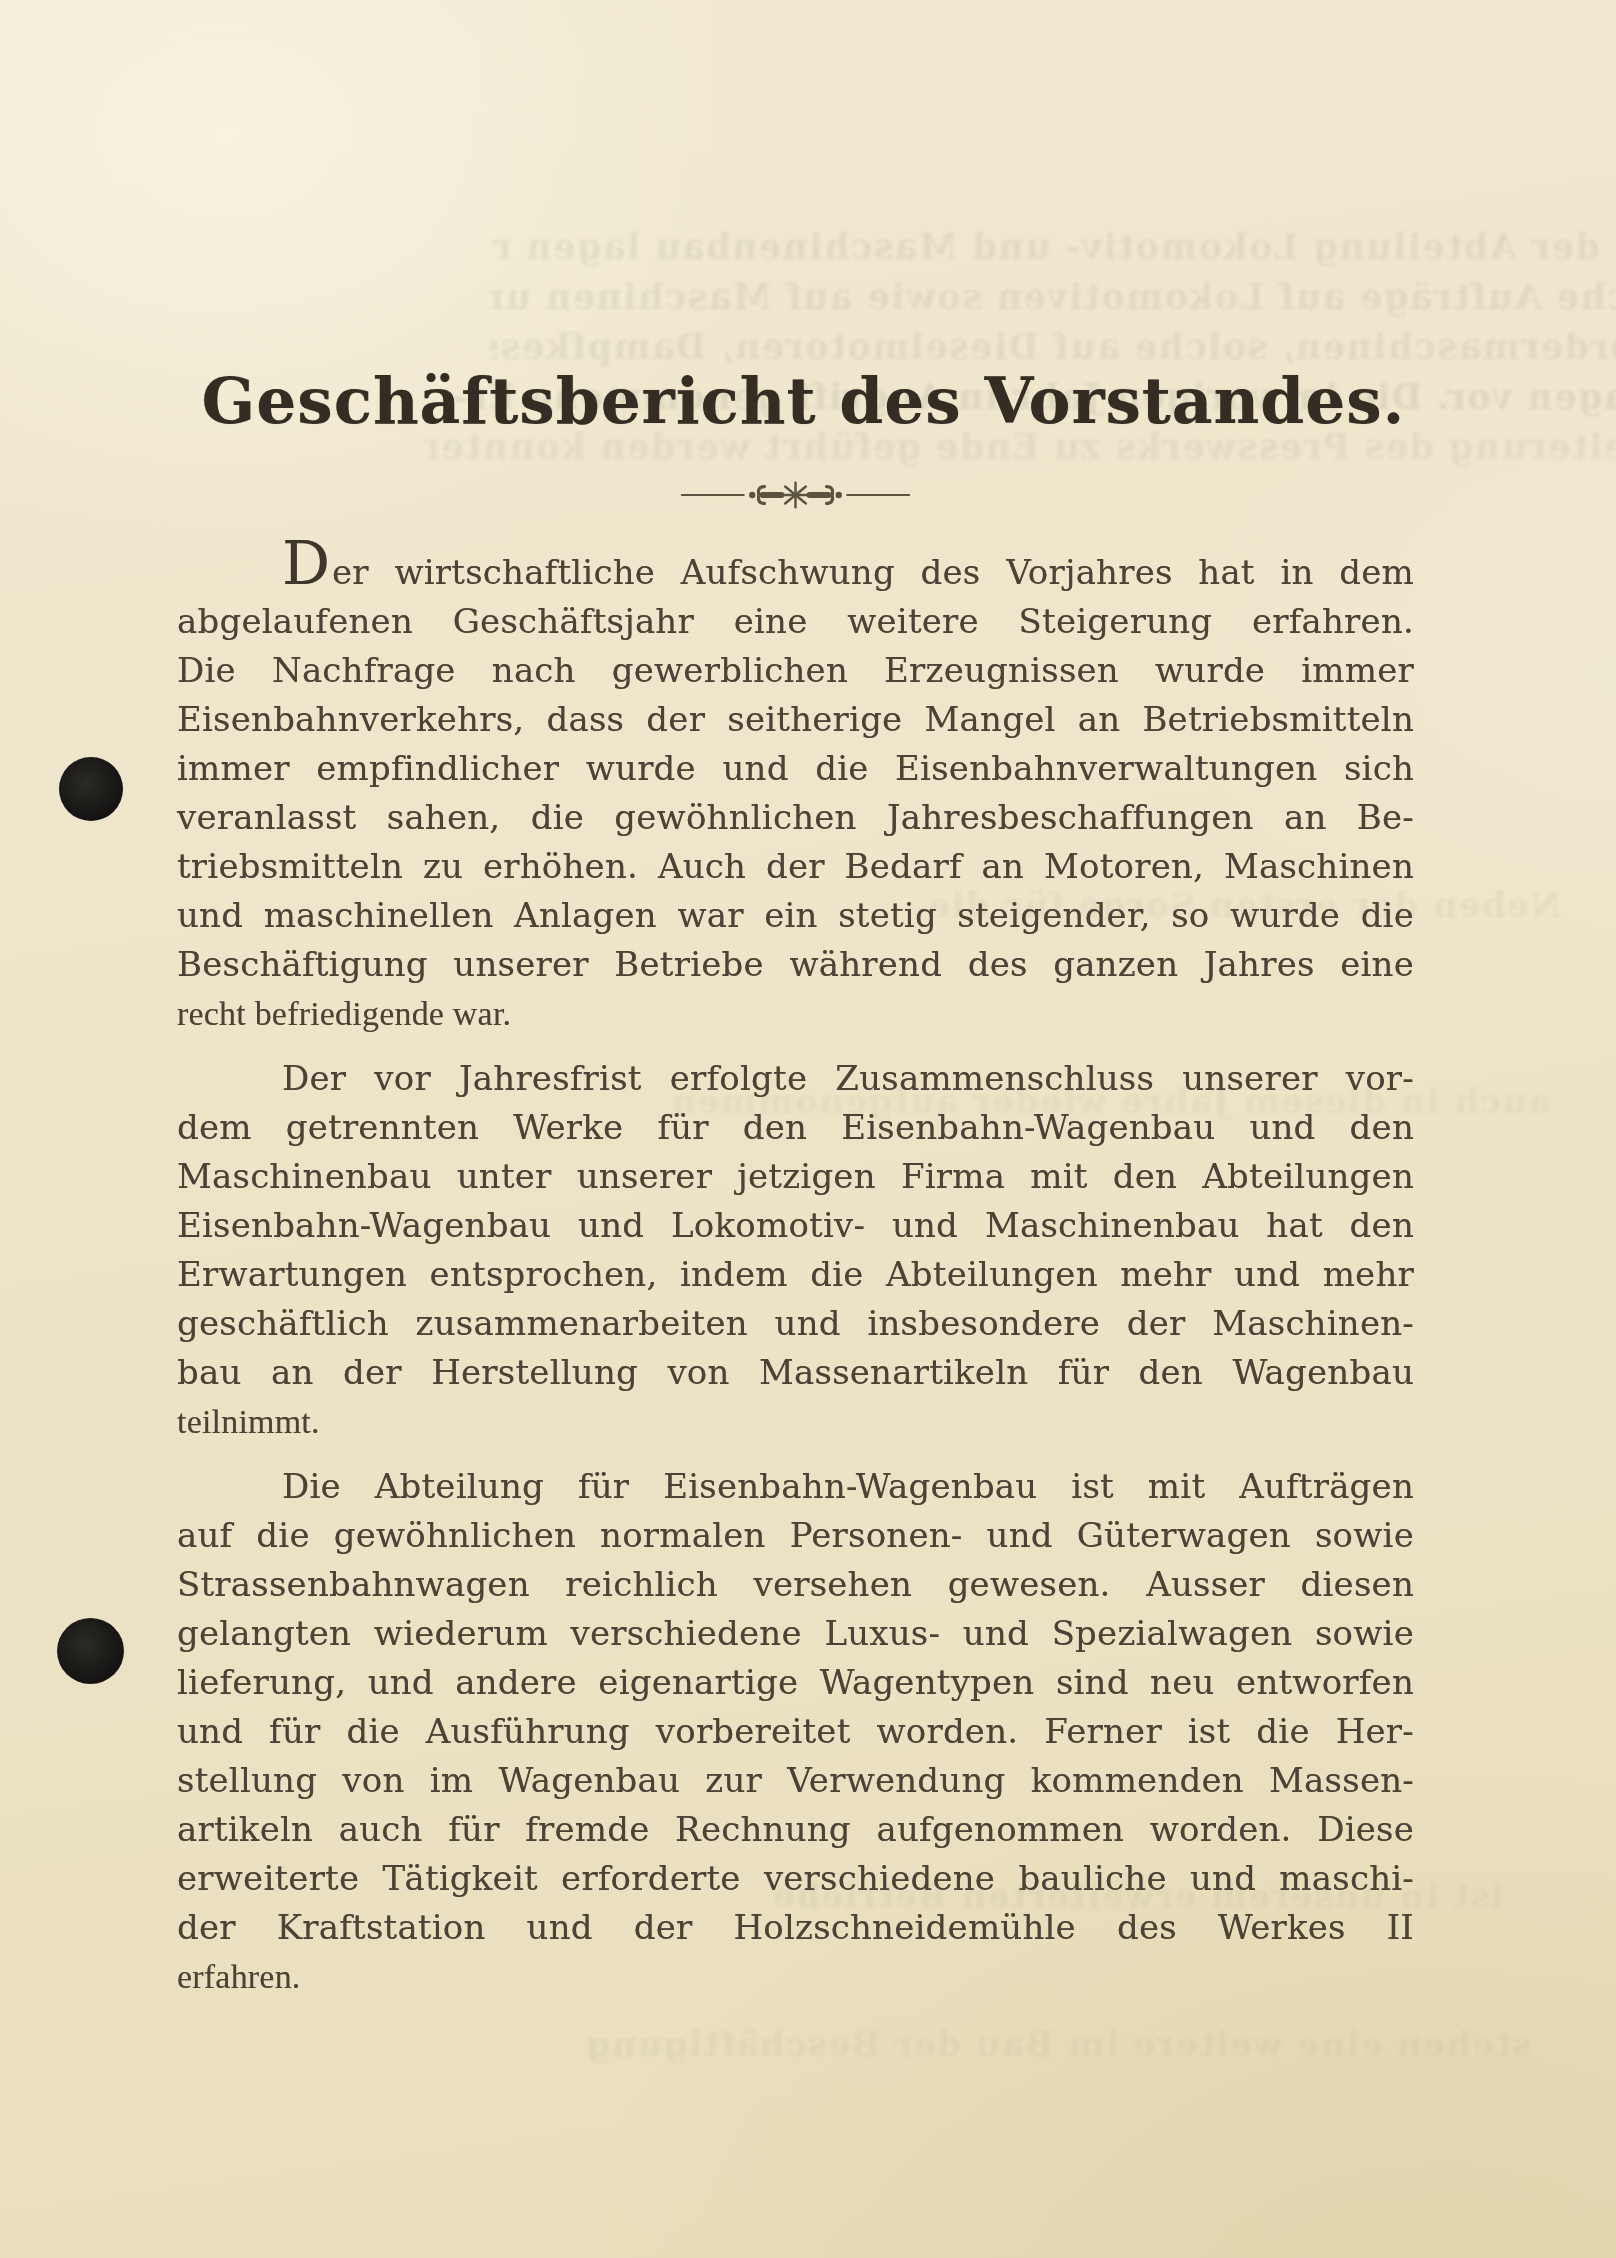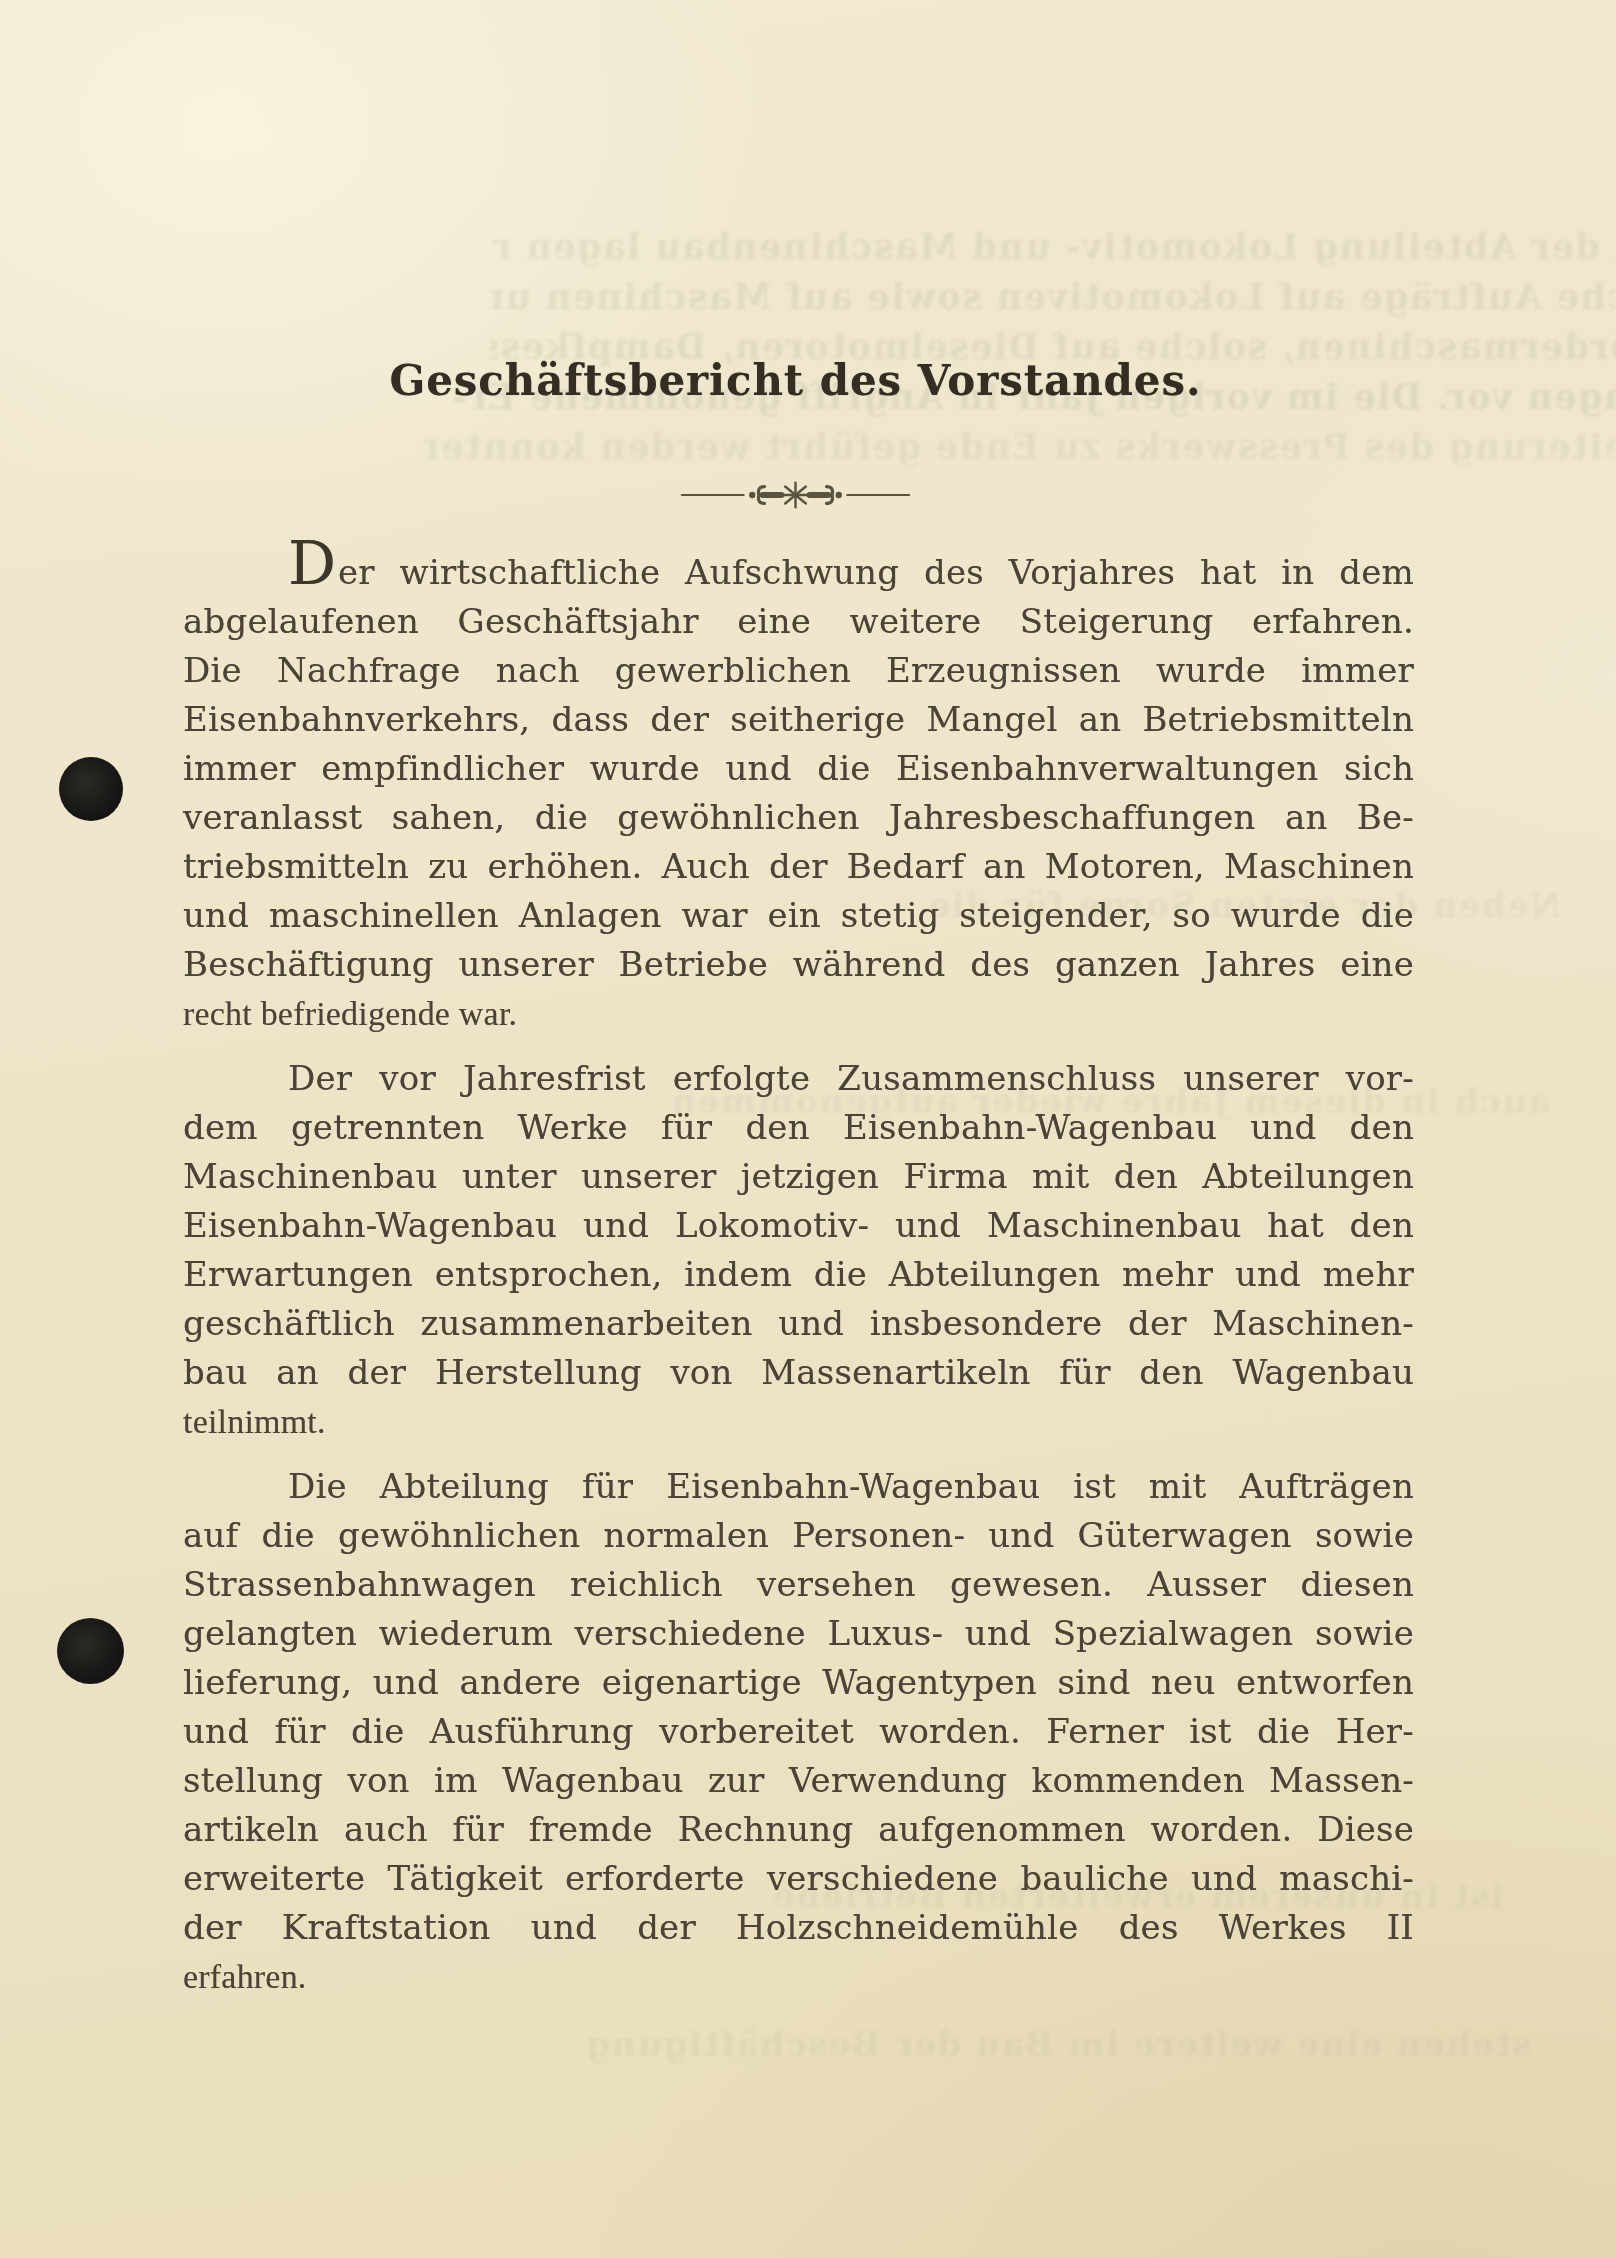--- a/index.html
+++ b/index.html
@@ -51,40 +51,40 @@
   .hole::after {
     content: ""; position: absolute; left: 10%; bottom: -3.8px;
     width: 64%; height: 32%; border-radius: 50%;
     background: #d6d8d1; filter: blur(2.4px); z-index: -1;
   }
   .hole1 { left: 59px; top: 757px;  width: 64px; height: 64px; }
   .hole2 { left: 57px; top: 1618px; width: 67px; height: 66px; }
 
   
   .title {
-    position: absolute; top: 356px; left: 177px; width: 1237px; margin: 0;
+    position: absolute; top: 356px; left: 177px; width: 1237px; margin: 8px;
     text-align: center;
-    font-size: 42px; font-weight: 700; letter-spacing: 0.9px;
+    font-size: 63px; font-weight: 700; letter-spacing: 0.9px;
     color: #332d24;
     text-shadow: 0 0 0.9px rgba(51,45,36,0.35);
   }
   .ornament {
     position: absolute; top: 476px; left: 177px; width: 1237px;
     display: flex; justify-content: center;
   }
 
   
   .body-text {
     position: absolute; top: 548px; left: 177px; width: 1237px;
     font-size: 34px; line-height: 49px; letter-spacing: 0.2px;
     color: #4a4336;
     text-shadow: 0 0 0.6px rgba(70,60,45,0.45);
   }
   .paragraph { margin: 0 0 16px 0; }
-  .line { text-align: justify; text-align-last: justify; margin-left: 6px; }
+  .line { text-align: justify; text-align-last: justify; }
   .line.last { text-align-last: left; font-family: Liberation Serif, serif; }
   .line.indent { text-indent: 105px; }
   .dropcap {
     font-size: 60px; line-height: 0; letter-spacing: 1.9px;
     color: #3d362b;
   }
 </style>
 </head>
 <body>
 

